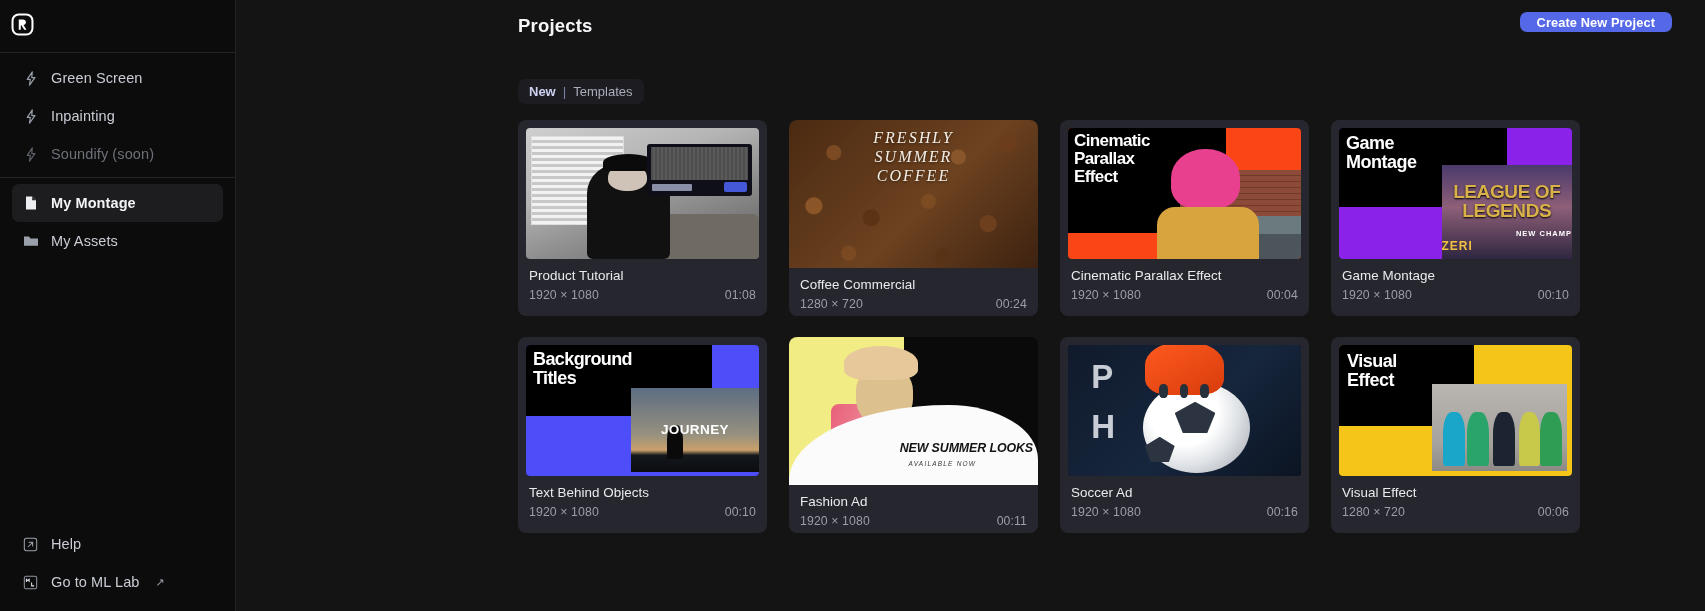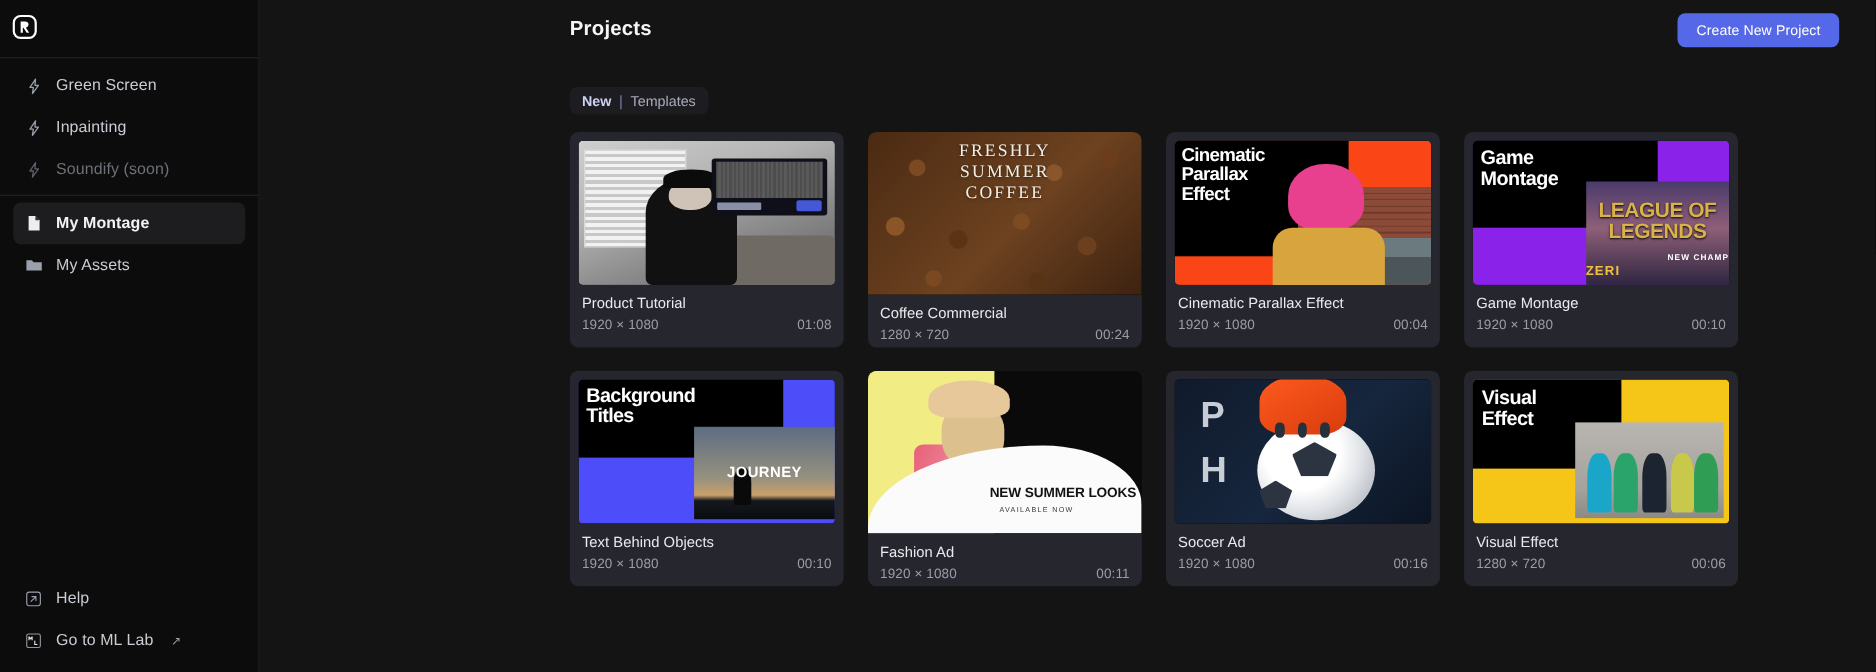--- a/index.html
+++ b/index.html
@@ -107,27 +107,27 @@
     top: 15px;
     font-size: 18.5px;
     font-weight: 700;
     color: #f5f6f8;
     letter-spacing: 0.2px;
   }
   .create-btn {
     position: absolute;
     right: 33px;
     top: 12px;
-    height: 31px;
+    height: 20px;
     padding: 0 17px;
     border-radius: 7px;
     background: #5568e8;
     color: #ffffff;
     font-size: 12.8px;
-    font-weight: 400;
+    font-weight: 700;
     display: flex;
     align-items: center;
     border: none;
     cursor: pointer;
     font-family: "Liberation Sans", sans-serif;
     letter-spacing: 0.1px;
   }
 
   .content {
     position: absolute;
@@ -179,20 +179,21 @@
     overflow: hidden;
     position: relative;
     background: #000;
   }
   .thumb.full {
     
     width: 249px;
     height: 148px;
     border-radius: 0;
     margin: -8px 0 0 -8px;
+    font-style: italic;
   }
 
   .card-meta { padding: 9px 3px 0 3px; }
   .card-title {
     font-size: 13.4px;
     color: #e9eaee;
     margin-bottom: 5px;
     white-space: nowrap;
     overflow: hidden;
     text-overflow: ellipsis;

